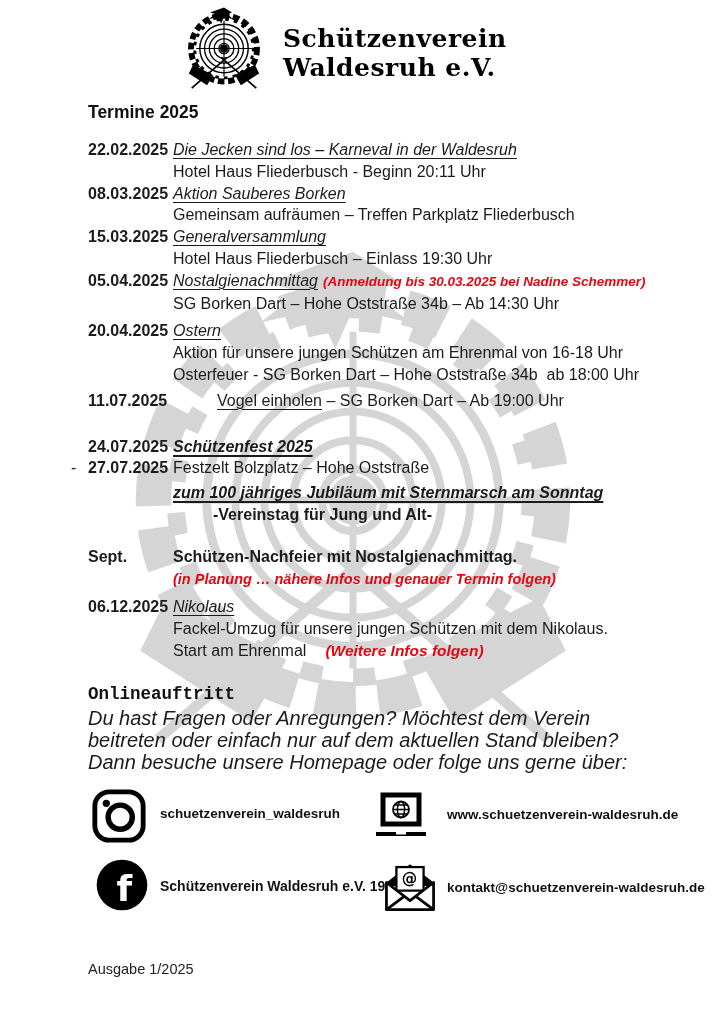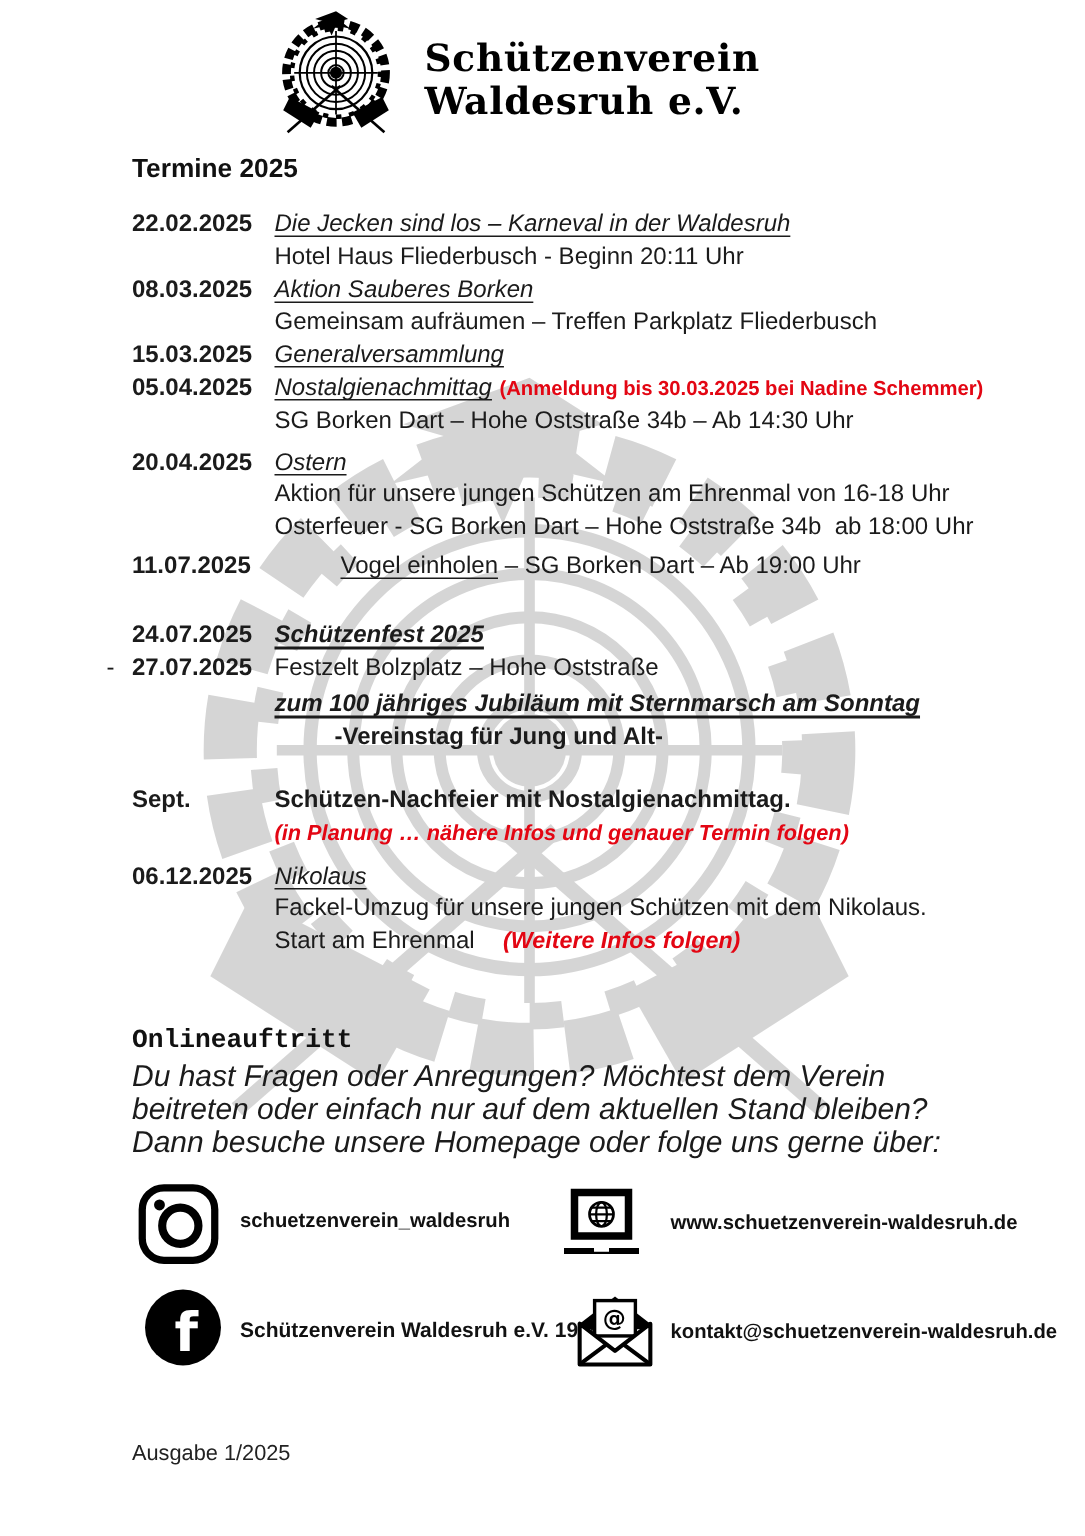--- a/index.html
+++ b/index.html
@@ -12,28 +12,28 @@
   .club-name{
     position:absolute;left:283px;top:24px;width:360px;
     font-family:"DejaVu Serif",serif;font-weight:bold;font-size:25px;letter-spacing:.5px;color:#000;
   }
   
   .watermark{position:absolute;left:58px;top:243px;width:590px;height:532px;opacity:.16;}
   
   .doc-title{position:absolute;left:88px;top:102px;font-size:17.5px;font-weight:bold;color:#111;}
   
   .schedule{position:absolute;left:88px;top:139px;width:585px;font-size:16px;line-height:21.8px;}
-  .row{display:flex;position:relative;gap:10px;}
+  .row{display:flex;position:relative;}
   .date{flex:0 0 85px;font-weight:bold;white-space:nowrap;}
   .content{flex:1;white-space:pre-wrap;}
   .t-iu{font-style:italic;text-decoration:underline;text-underline-offset:3px;text-decoration-thickness:1.3px;}
   .t-u{text-decoration:underline;text-underline-offset:3px;text-decoration-thickness:1.3px;margin-left:44px;}
   .t-biu{font-weight:bold;font-style:italic;text-decoration:underline;text-underline-offset:3px;text-decoration-thickness:1.6px;}
   .bold{font-weight:bold;}
-  .red-sm{color:#e30613;font-weight:bold;font-size:13.5px;margin-left:5px;}
+  .red-sm{color:#e30613;font-weight:bold;font-style:italic;font-size:13.5px;margin-left:5px;}
   .red-md{color:#e30613;font-weight:bold;font-style:italic;font-size:14.5px;}
   .red-lg{color:#e30613;font-weight:bold;font-style:italic;font-size:15.5px;margin-left:19px;}
   .indent40{margin-left:40px;}
   .hang-dash{position:absolute;left:-17px;top:0;font-weight:normal;}
   .g3{margin-top:3px}.g4{margin-top:4px}.g6{margin-top:6px}.g20{margin-top:20px}.g24{margin-top:24px}
   
   .online-heading{position:absolute;left:88px;top:684px;font-size:17.5px;font-weight:bold;color:#111;font-family:Liberation Mono, monospace;}
   .online-body{position:absolute;left:88px;top:707px;width:568px;font-size:20px;line-height:22px;font-style:italic;}
   
   .soc-icon{position:absolute;}
@@ -108,20 +108,24 @@
     </div>
     <div class="row">
       <span class="date"></span>
       <span class="content">Gemeinsam aufräumen – Treffen Parkplatz Fliederbusch</span>
     </div>
 
     <div class="row">
       <span class="date">15.03.2025</span>
       <span class="content"><span class="t-iu">Generalversammlung</span></span>
     </div>
+    <div class="row">
+      <span class="date"></span>
+      <span class="content">Hotel Haus Fliederbusch – Einlass 19:30 Uhr</span>
+    </div>
 
     <div class="row">
       <span class="date">05.04.2025</span>
       <span class="content"><span class="t-iu">Nostalgienachmittag</span><span class="red-sm">(Anmeldung bis 30.03.2025 bei Nadine Schemmer)</span></span>
     </div>
     <div class="row">
       <span class="date"></span>
       <span class="content">SG Borken Dart – Hohe Oststraße 34b – Ab 14:30 Uhr</span>
     </div>
 

